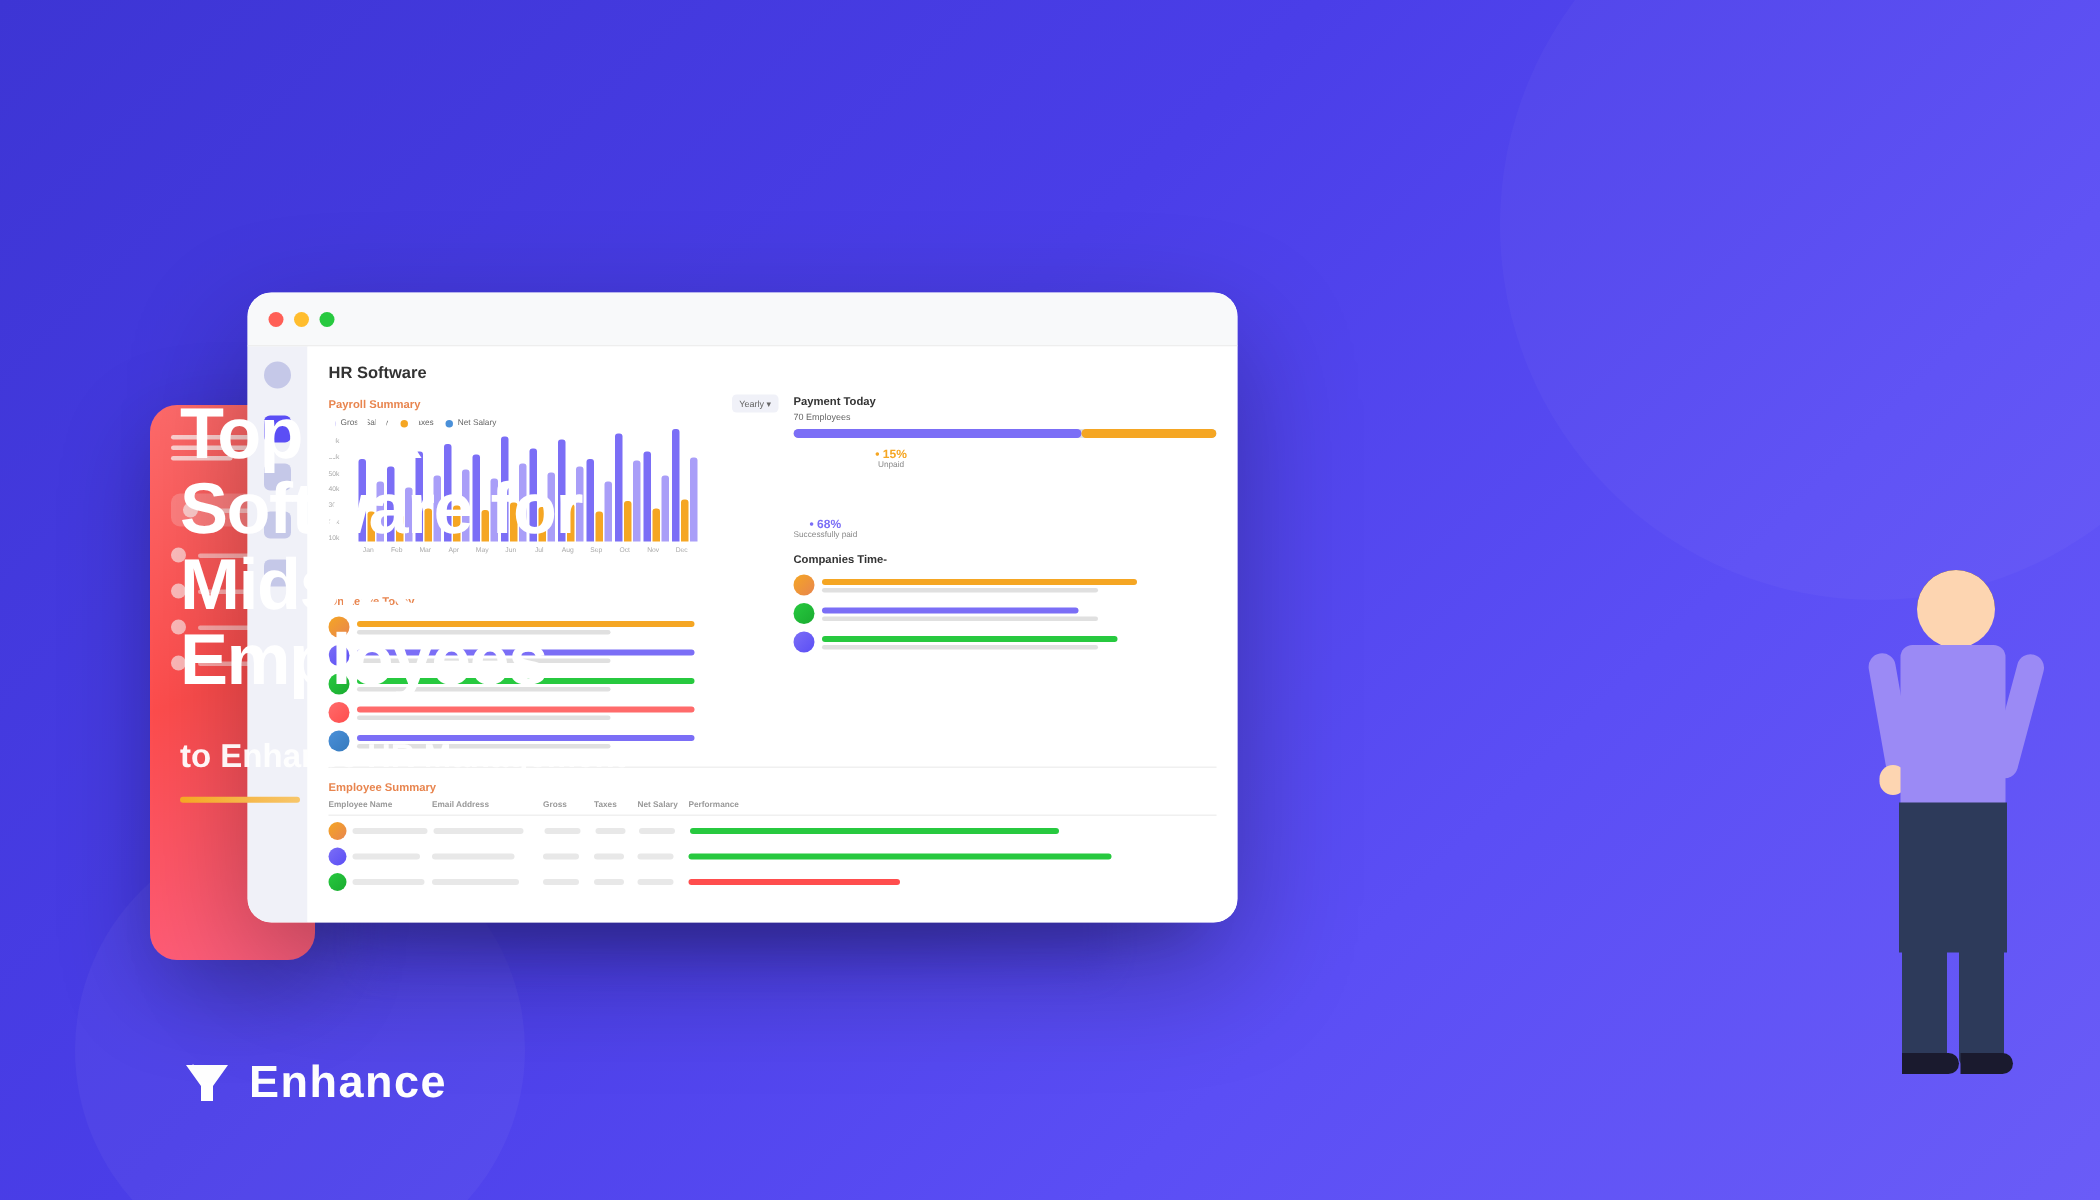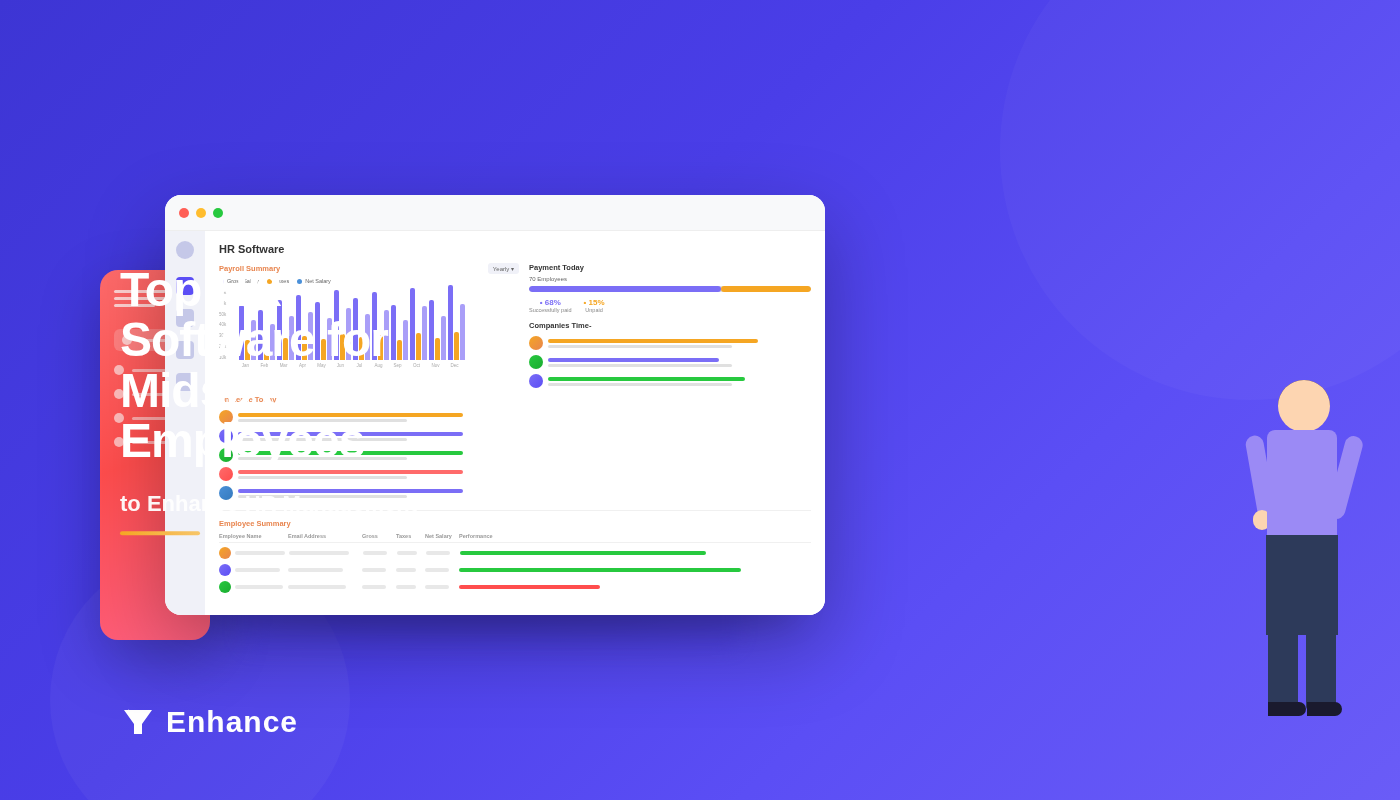--- a/index.html
+++ b/index.html
@@ -427,21 +427,21 @@
       font-size: 8px;
       font-weight: 700;
       color: #333;
     }
 
     .stat-label {
       font-size: 5.5px;
       color: #888;
     }
 
-    .stat-value.purple { color: #7b6ef6; }
+    .stat-value.purple { color: #7b6ef6; margin-top: 47px; }
     .stat-value.orange { color: #f5a623; }
 
     
     .time-section {
       margin-top: 8px;
     }
 
     .time-title {
       font-size: 7.5px;
       font-weight: 700;

